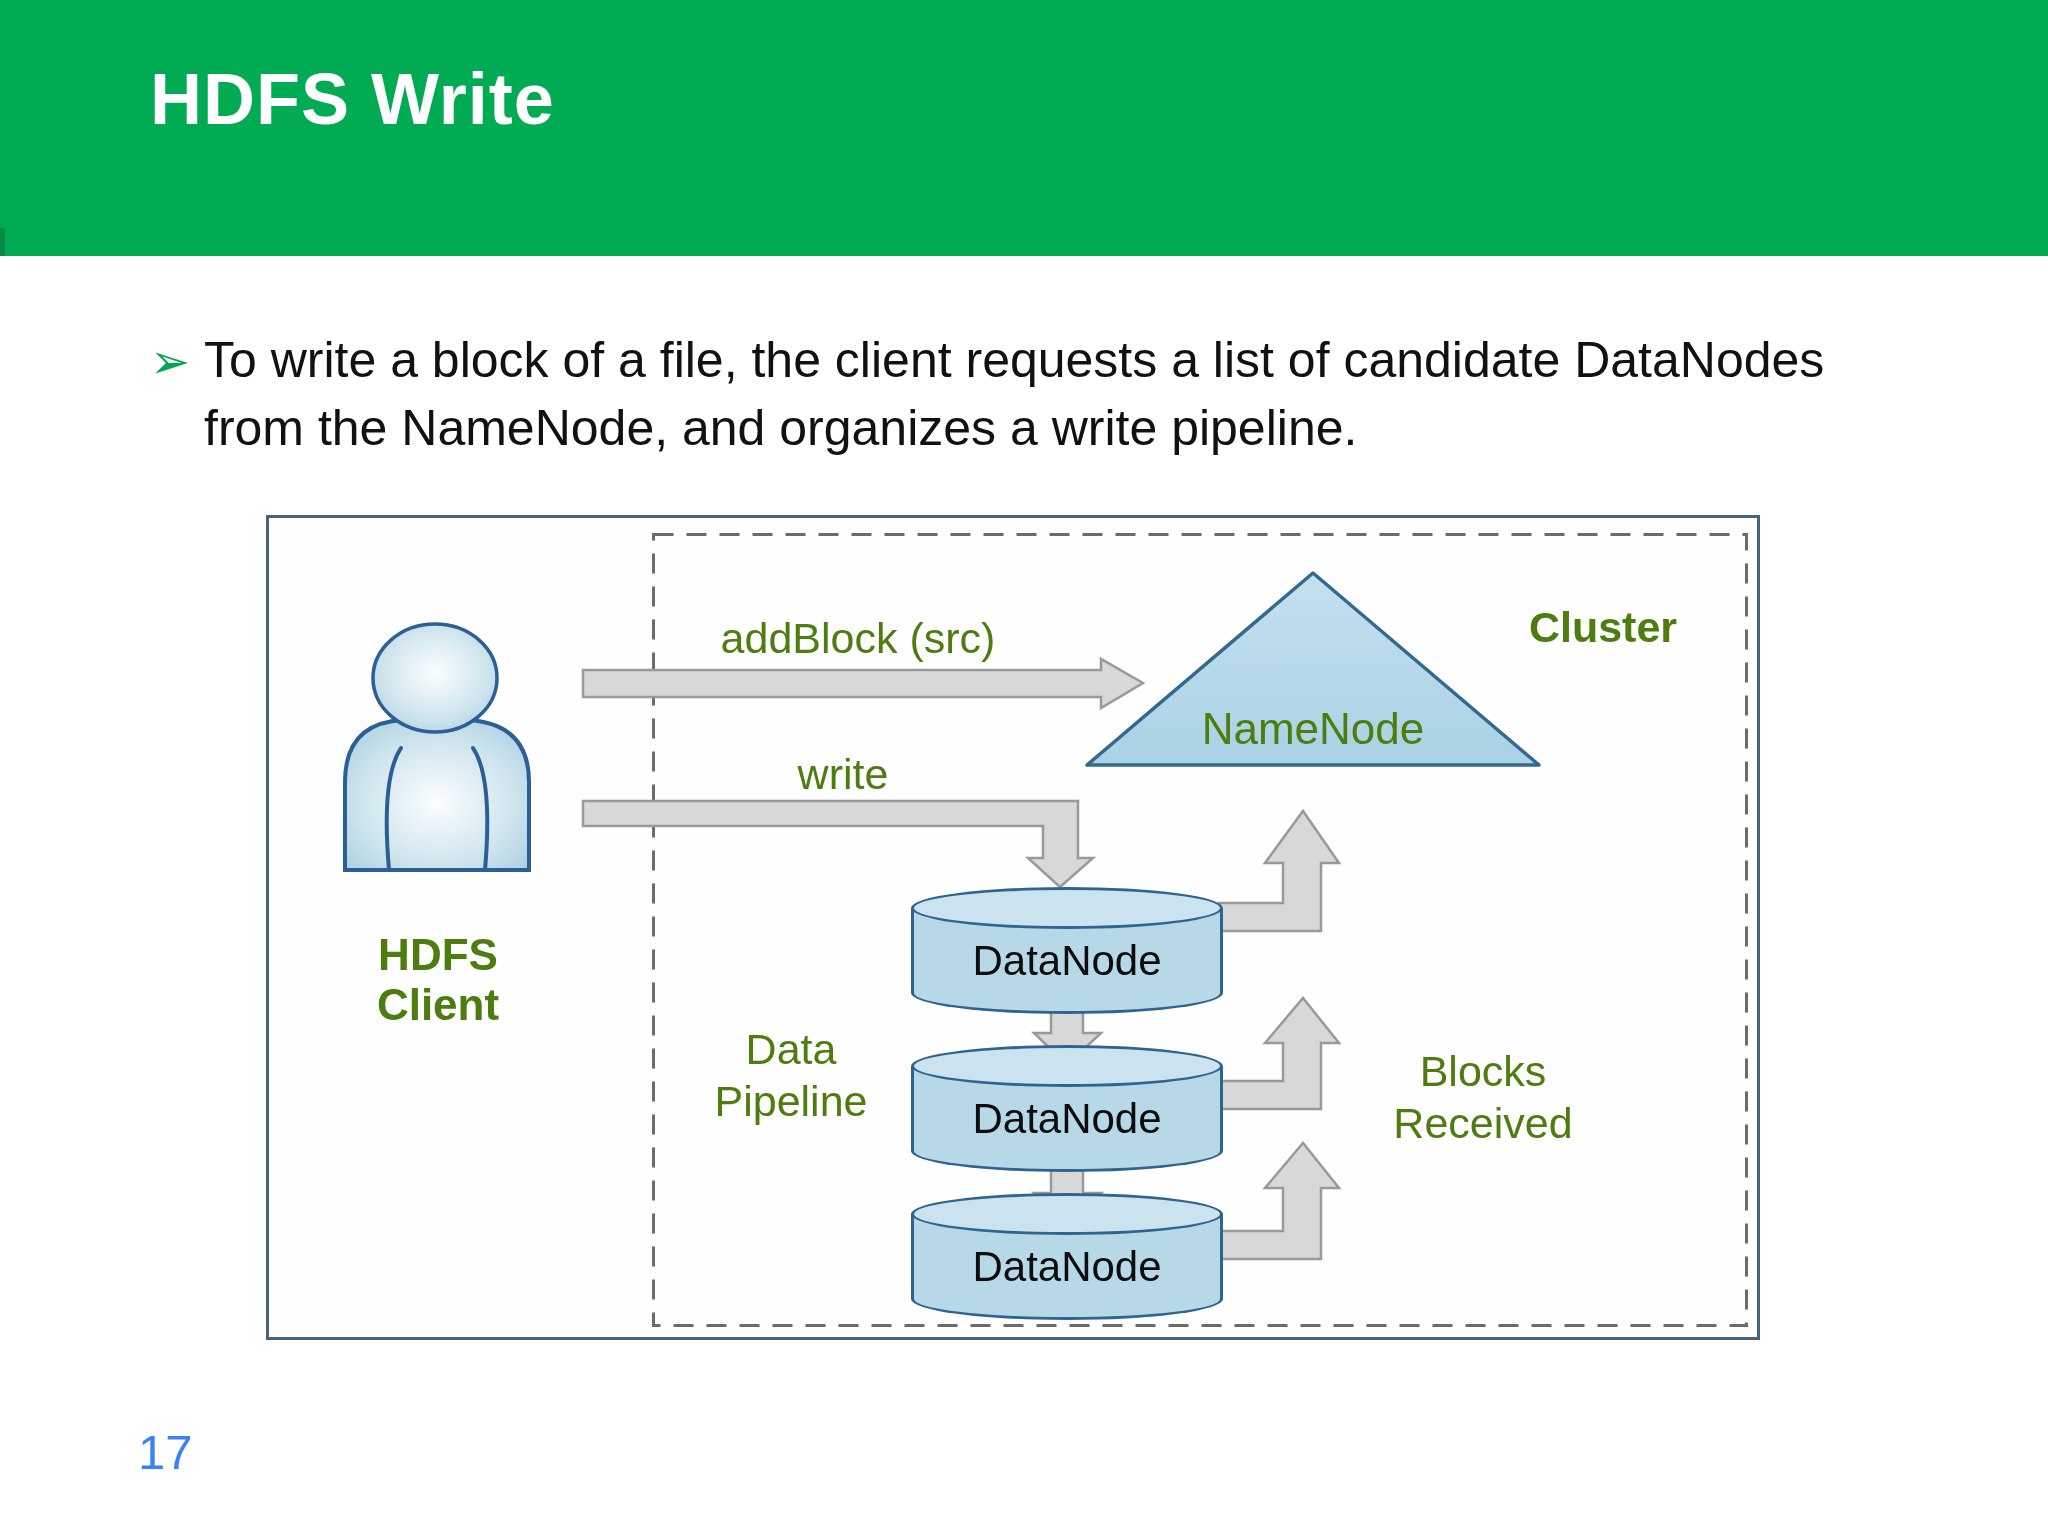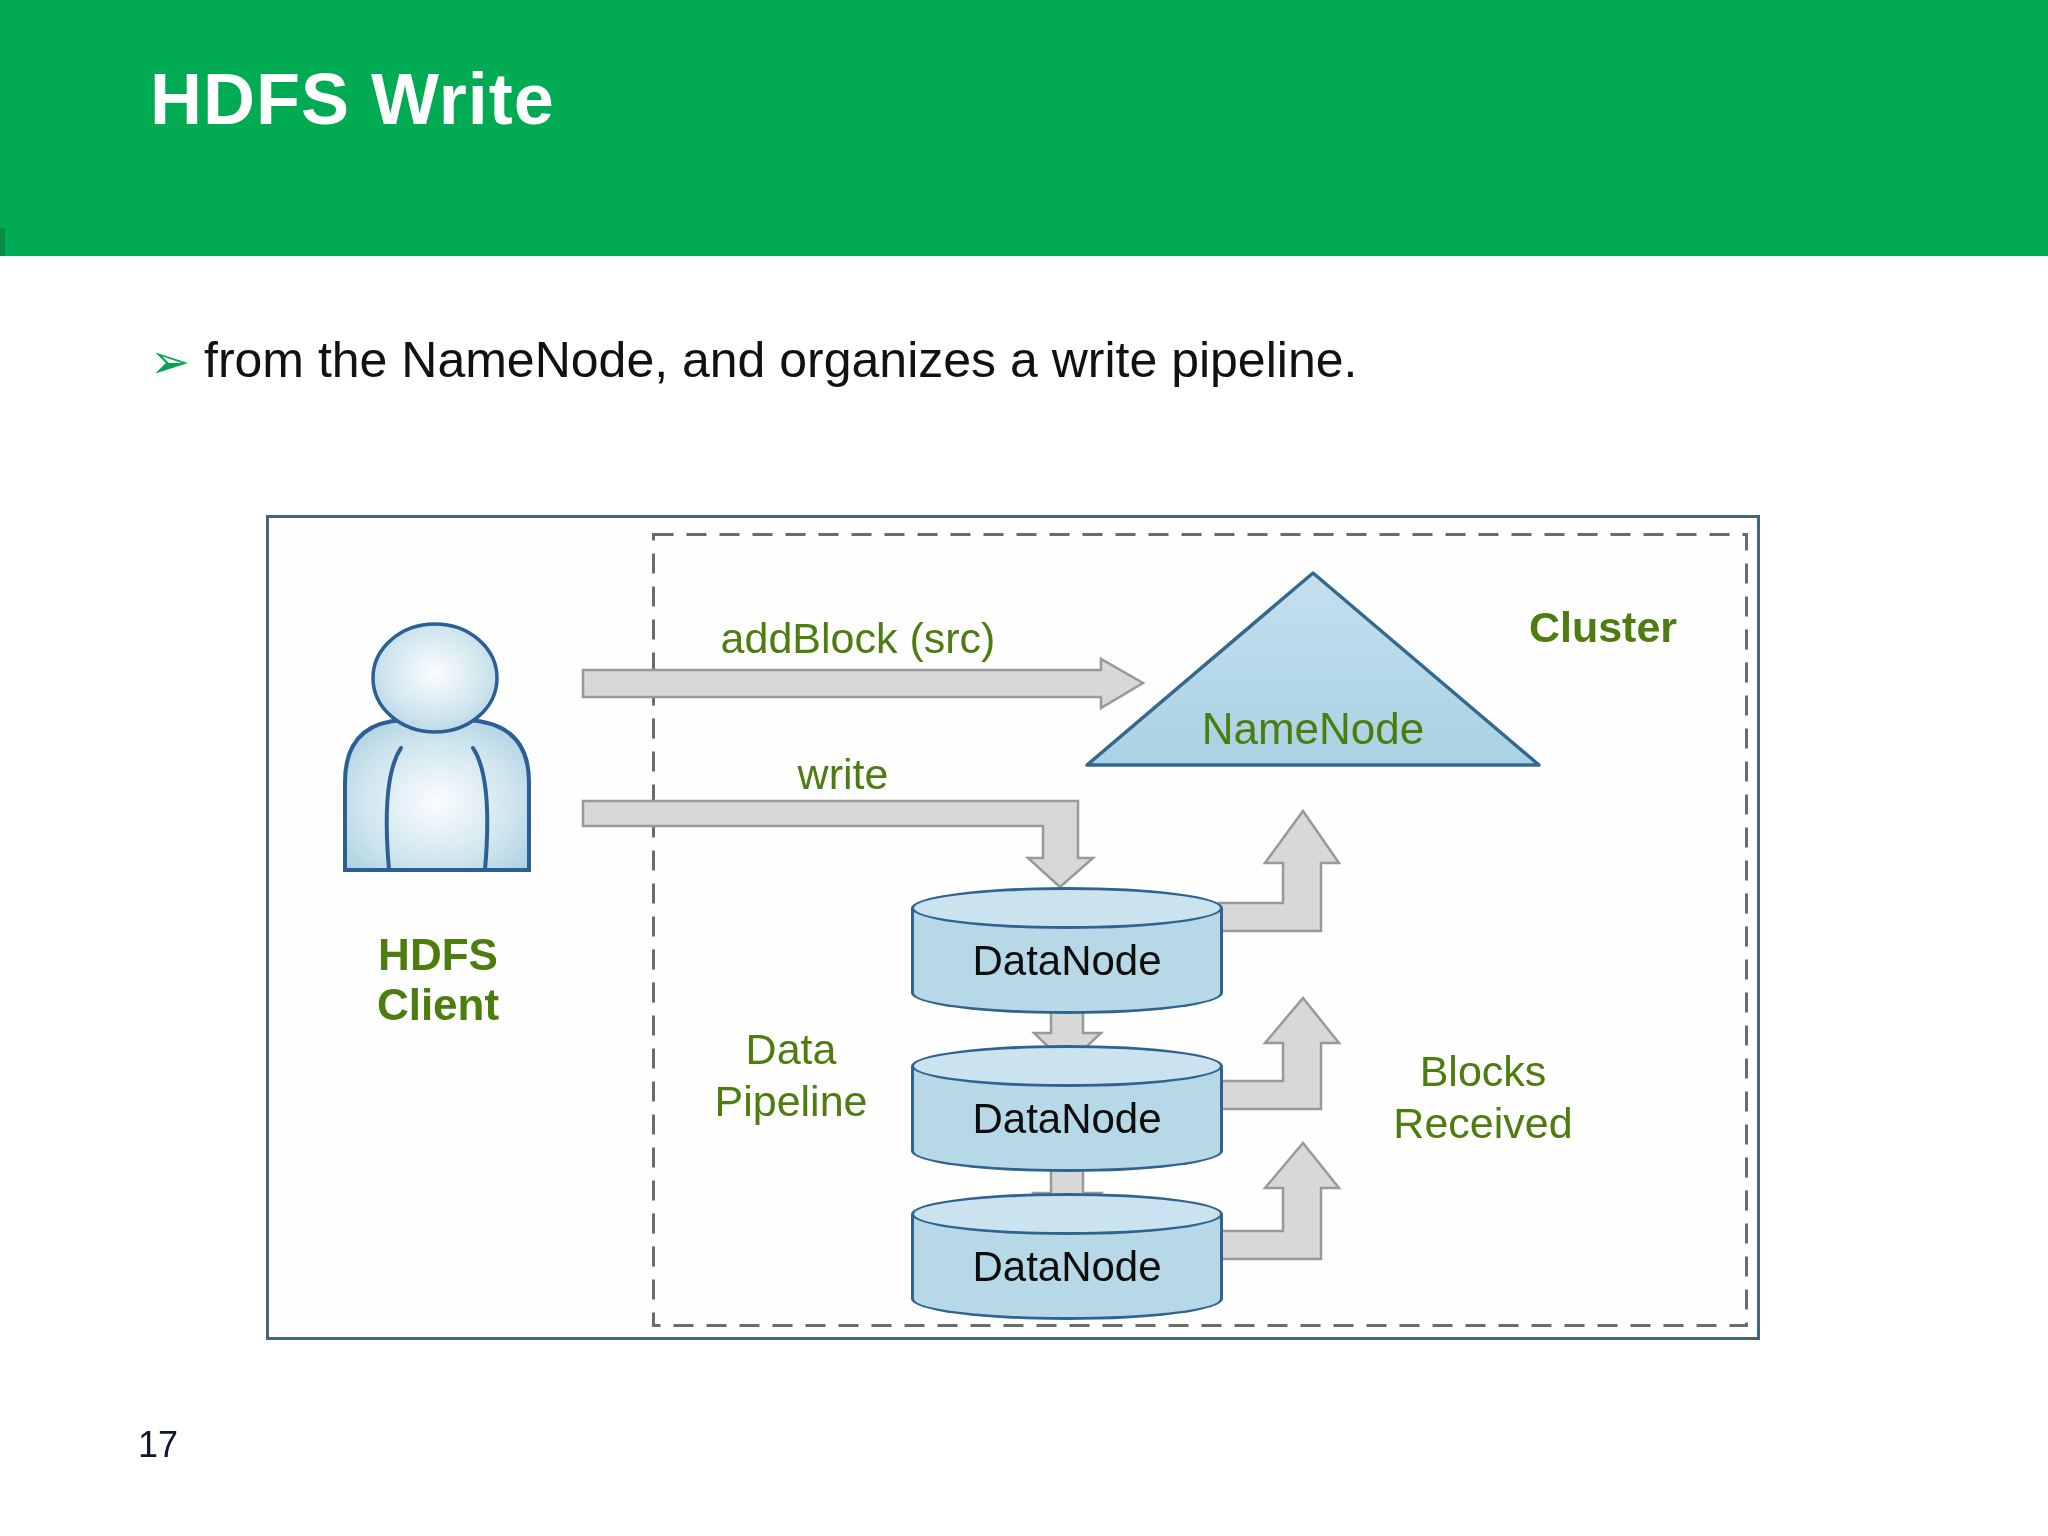--- a/index.html
+++ b/index.html
@@ -44,34 +44,35 @@
   .cyl-1{top:369px;} .cyl-2{top:527px;} .cyl-3{top:675px;}
   .cyl .cyl-body{position:absolute;left:0;right:0;top:21px;bottom:0;background:var(--node-fill);
       border:3px solid var(--node-border);border-top:none;box-sizing:border-box;
       border-radius:0 0 156px 156px / 0 0 21px 21px;}
   .cyl .cyl-top{position:absolute;left:0;right:0;top:0;height:42px;background:var(--node-fill-light);
       border:3px solid var(--node-border);box-sizing:border-box;border-radius:50%;}
   .cyl .cyl-label{position:absolute;left:0;right:0;top:50px;text-align:center;font-size:42px;color:#0d0d0d;}
   
   .person{position:absolute;left:70px;top:100px;}
   
-  .page-number{position:absolute;left:138px;top:1424px;font-size:36px;color:#0f172a;text-align:right;}
+  .page-number{position:absolute;left:138px;top:1424px;font-size:49px;color:#3b82f6;text-align:right;}
 </style>
 </head>
 <body>
 
 <div class="slide">
 
   <div class="header">
     <div class="header-title">HDFS Write</div>
     <div class="header-notch"></div>
   </div>
 
   <span class="bullet-marker">➢</span>
   <div class="bullet-text">
+    <div>To write a block of a file, the client requests a list of candidate DataNodes</div>
     <div>from the NameNode, and organizes a write pipeline.</div>
   </div>
 
   <div class="diagram">
 
     <svg class="overlay" width="1488" height="819" viewBox="0 0 1488 819">
       <defs>
         <linearGradient id="triGrad" x1="0" y1="0" x2="0" y2="1">
           <stop offset="0" stop-color="#c4e0ee"></stop>
           <stop offset="1" stop-color="#a9d2e4"></stop>

